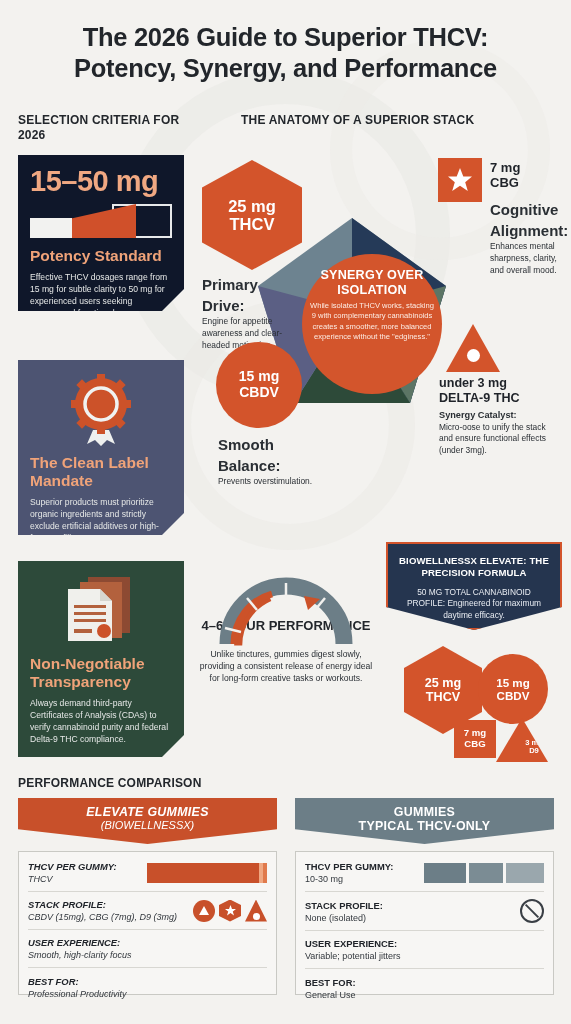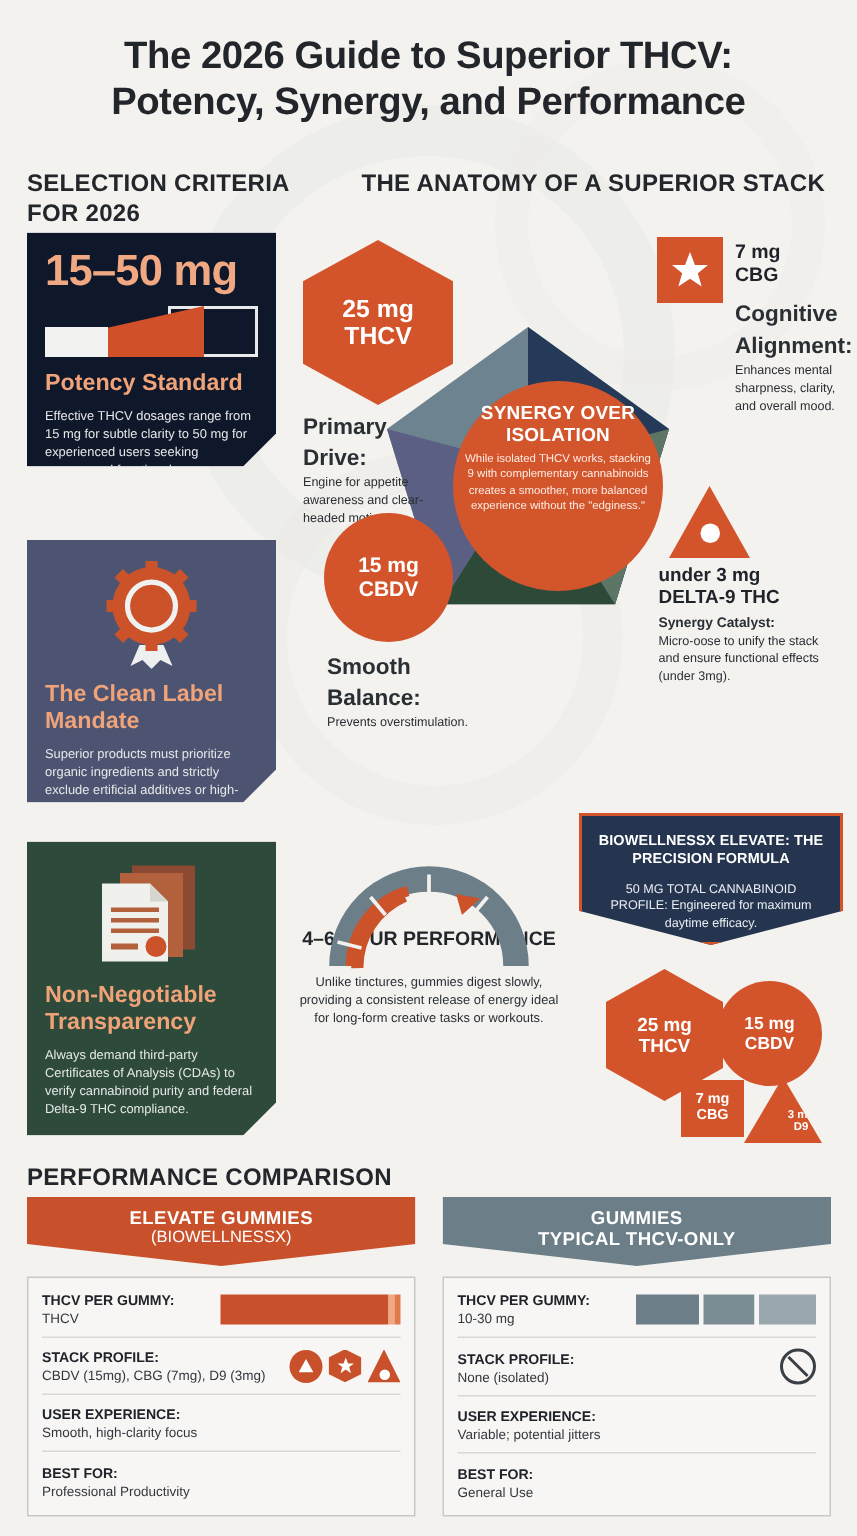--- a/index.html
+++ b/index.html
@@ -31,21 +31,21 @@
     position: absolute; left: 0; top: 22px; width: 571px;
     text-align: center;
     font-size: 25.5px; font-weight: bold; line-height: 1.22;
     color: #22262b; letter-spacing: -0.3px;
   }
   .title .l2 { display: block; }
 
   
   .sec-head {
     position: absolute;
-    font-size: 16px; font-weight: bold; color: #23272c;
+    font-size: 12px; font-weight: bold; color: #23272c;
     letter-spacing: .2px; line-height: 1.25;
   }
   #hd-left  { left: 18px;  top: 113px; width: 180px; }
   #hd-mid   { left: 241px; top: 113px; width: 320px; }
   #hd-perf  { left: 18px;  top: 776px; }
 
   
   .card {
     position: absolute; left: 18px; width: 166px;
     color: #fff; padding: 12px 12px 10px 12px;
@@ -187,35 +187,35 @@
     background: #d3542b; color: #fff;
     clip-path: polygon(50% 0, 100% 100%, 0 100%);
     display: flex; align-items: flex-end; justify-content: center;
     font-size: 7.6px; font-weight: bold; line-height: 1.14; text-align: center;
     padding-bottom: 6px;
     padding-left: 24px;
   }
 
   
   .comp { position: absolute; top: 798px; width: 259px; }
-  #comp-left  { left: 18px; }
+  #comp-left  { left: 18px; font-style: italic; }
   #comp-right { left: 295px; }
   .comp-banner {
     width: 100%; height: 46px; color: #fff; text-align: center;
     padding-top: 7px;
     clip-path: polygon(0 0, 100% 0, 100% 68%, 50% 100%, 0 68%);
     font-weight: bold;
   }
   #banner-left  { background: #c8502a; }
   #banner-right { background: #6c7e87; }
   .comp-banner .b1 { font-size: 12.4px; letter-spacing: .3px; }
   .comp-banner .b2 { font-size: 11px; font-weight: normal; }
   .comp-box {
     margin-top: 7px; border: 1px solid #c9c9c4; background: #f7f6f4;
-    padding: 2px 9px 4px 9px; height: 160px;
+    padding: 2px 9px 4px 9px; height: 144px;
   }
   .row {
     display: flex; align-items: center; justify-content: space-between;
     border-bottom: 1px solid #d8d7d2; padding: 7px 0 7px 0; min-height: 38px;
   }
   .row:last-child { border-bottom: none; }
   .row-text { }
   .row-label { font-size: 9.4px; font-weight: bold; color: #20242a; }
   .row-value { font-size: 9px; color: #33383e; margin-top: 2px; }
   .bar-full { display: flex; width: 120px; height: 20px; }

